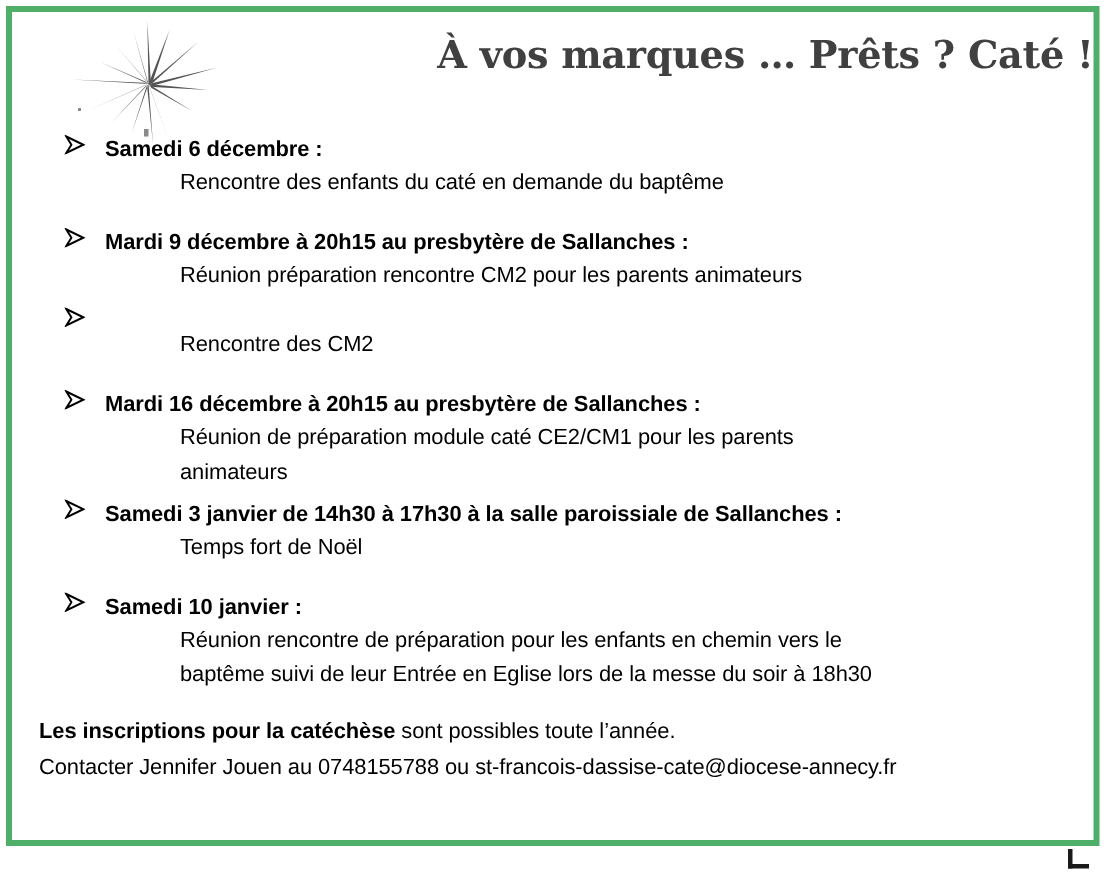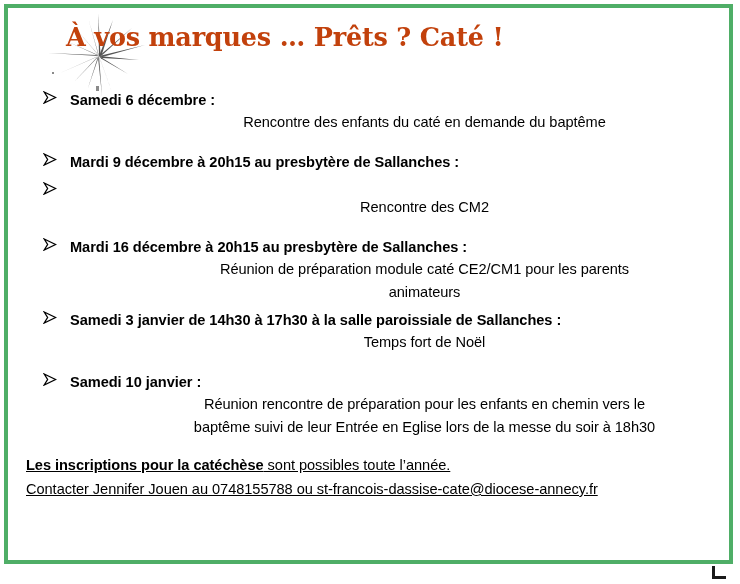--- a/index.html
+++ b/index.html
@@ -37,43 +37,42 @@
     left: 36px;
     top: 4px;
     width: 110px;
     height: 86px;
   }
   .title {
     position: absolute;
     left: 0;
     right: 0;
     top: 14px;
-    text-align: left;
+    text-align: right;
     font-family: "DejaVu Serif", "Liberation Serif", serif;
     font-weight: bold;
     font-size: 25.5px;
     letter-spacing: -0.2px;
-    color: #c2410c;
+    color: #404040;
     white-space: nowrap;
   }
   .title-inner {
     display: inline-block;
     padding-left: 58px;
   }
 
   
   .list {
     position: relative;
     margin: 0;
     padding: 0;
   }
   .entry {
     position: relative;
     padding-left: 0;
-    text-align: center;
   }
   .entry-head {
     display: flex;
     align-items: baseline;
     padding-left: 35px;
   }
   .marker {
     width: 27px;
     flex: 0 0 27px;
     font-family: "DejaVu Sans", sans-serif;
@@ -104,21 +103,21 @@
   .gap-6  { height: 6px; }
 
   
   .footer {
     margin-left: 18px;
     margin-top: 14px;
     font-size: 14.6px;
     line-height: 24px;
     letter-spacing: -0.05px;
   }
-  .footer div { white-space: nowrap; text-decoration: underline; }
+  .footer div { white-space: nowrap; }
   .footer b { font-weight: bold; }
 
   
   .crop-mark {
     position: absolute;
     left: 712px;
     top: 566px;
     width: 14px;
     height: 13px;
   }
@@ -195,20 +194,23 @@
 
     <div class="entry">
       <div class="entry-head">
         <span class="marker">
           <svg viewBox="0 0 14 13" width="14" height="13" aria-hidden="true">
             <path d="M1.2 1 L12.6 6.5 L1.2 12 L4.6 6.5 Z" fill="none" stroke="#000" stroke-width="1.3" stroke-linejoin="miter"></path>
           </svg>
         </span>
         <span class="head-text">Mardi 9 décembre à 20h15 au presbytère de Sallanches :</span>
       </div>
+      <div class="entry-body">
+        <div>Réunion préparation rencontre CM2 pour les parents animateurs</div>
+      </div>
     </div>
 
     <div class="gap-10"></div>
 
     <div class="entry">
       <div class="entry-head">
         <span class="marker">
           <svg viewBox="0 0 14 13" width="14" height="13" aria-hidden="true">
             <path d="M1.2 1 L12.6 6.5 L1.2 12 L4.6 6.5 Z" fill="none" stroke="#000" stroke-width="1.3" stroke-linejoin="miter"></path>
           </svg>

